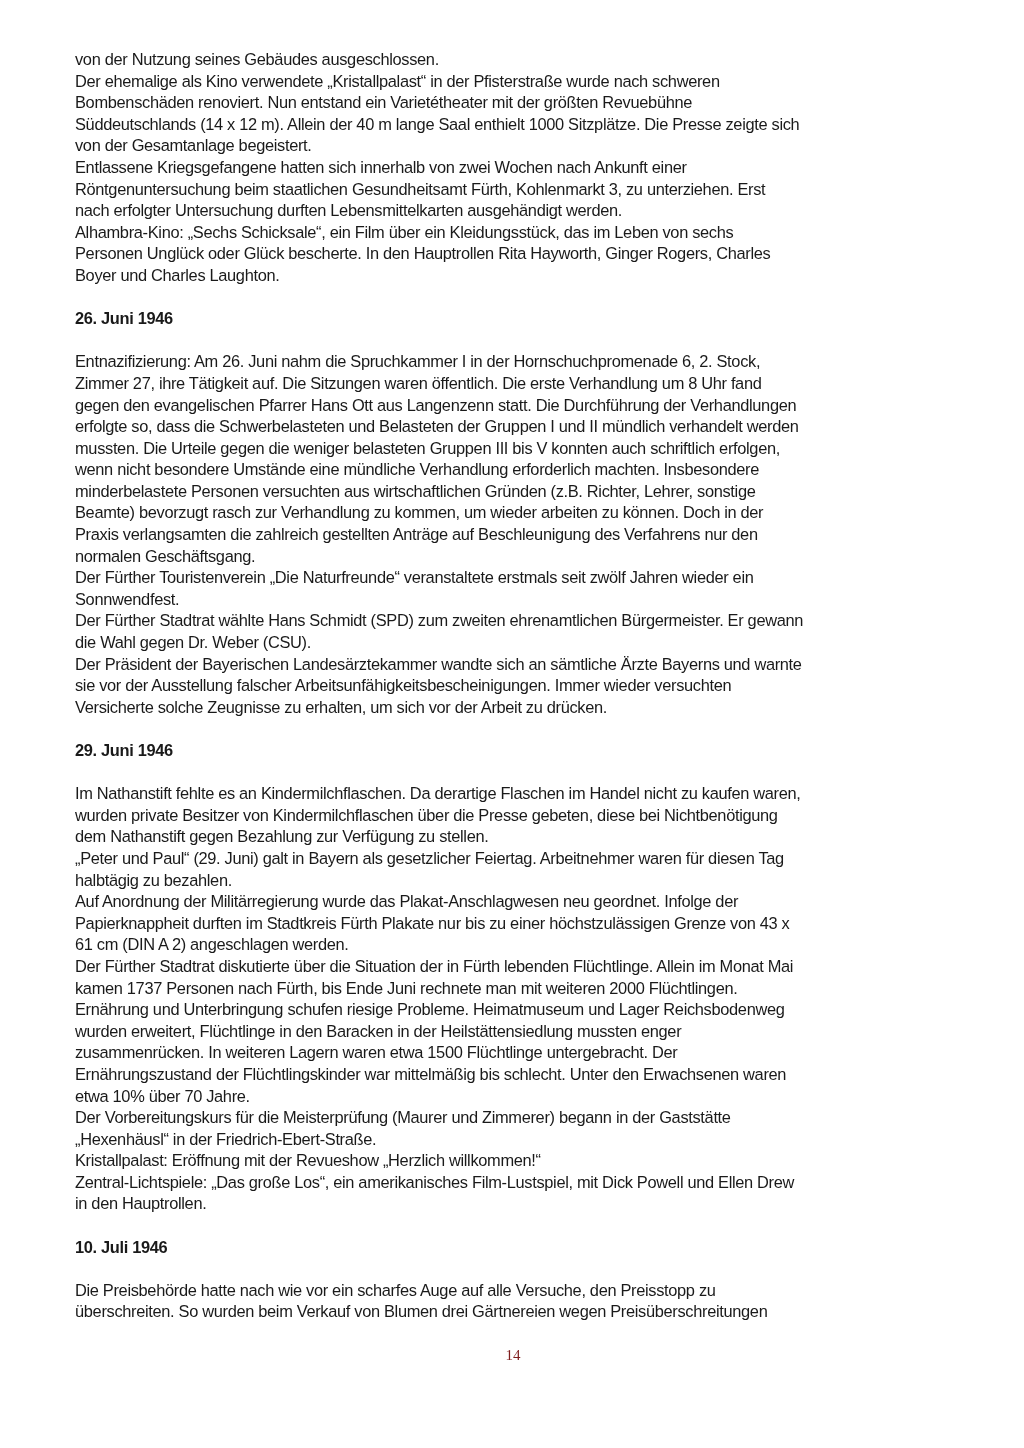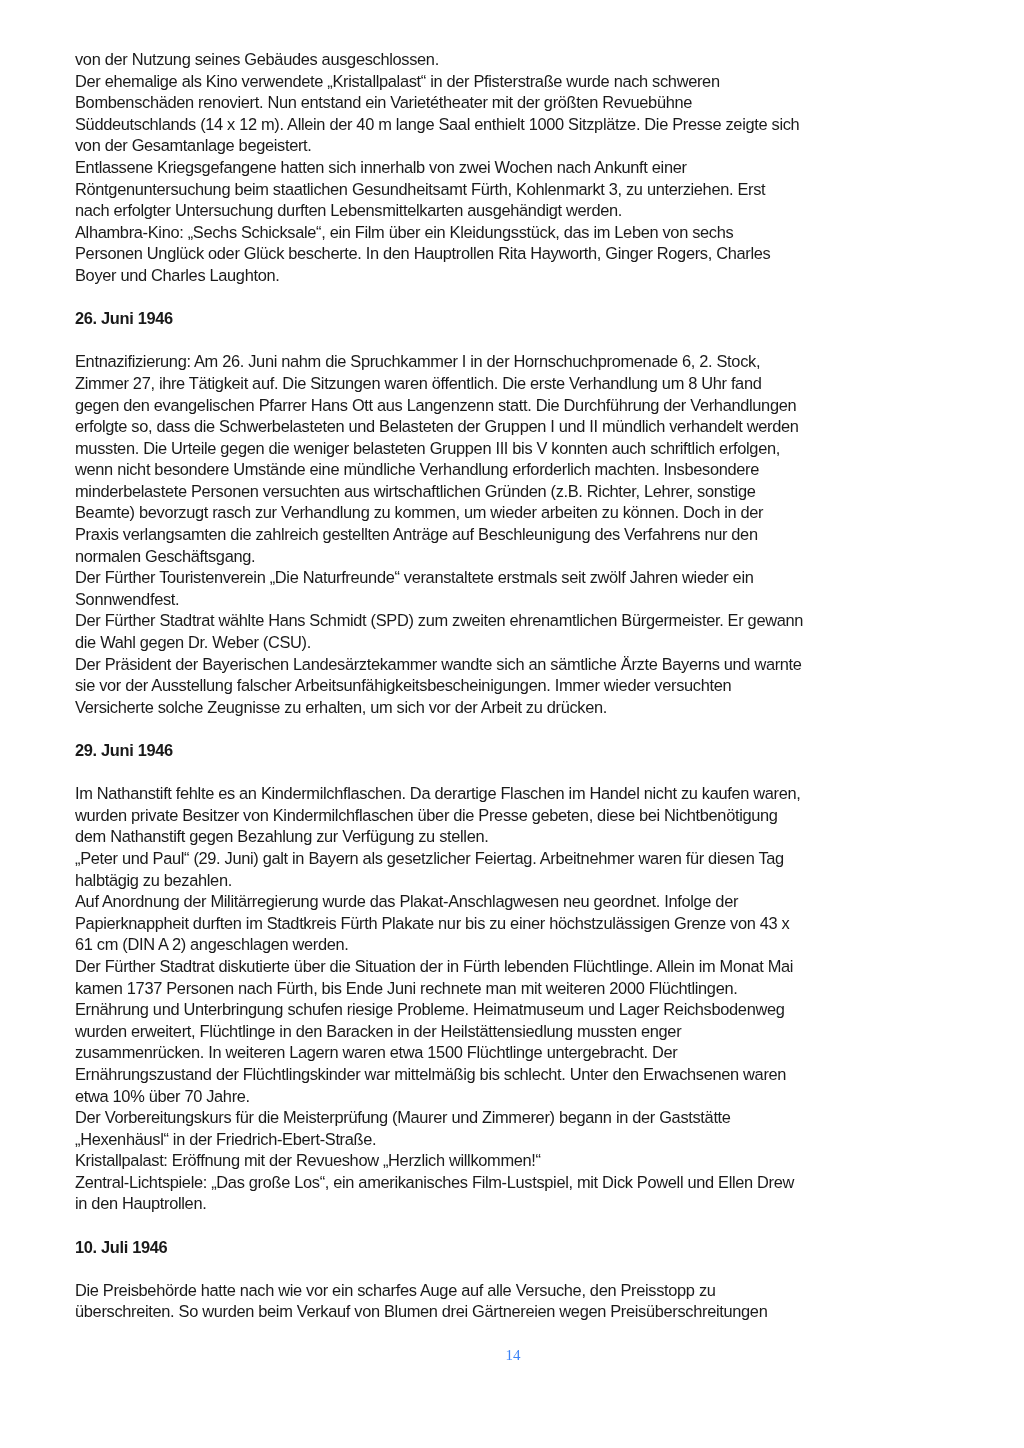--- a/index.html
+++ b/index.html
@@ -20,21 +20,21 @@
     .line { display: block; white-space: nowrap; height: 21.6px; }
     .heading { font-weight: bold; display: block; height: 21.6px; }
     .blank { display: block; height: 21.6px; }
     .page-number {
       position: absolute;
       left: 0; right: 0;
       top: 1347px;
       text-align: center;
       font-family: "Liberation Serif", serif;
       font-size: 15px;
-      color: #3b82f6;
+      color: #7f1d1d;
       padding-left: 2px;
     }
   </style>
 </head>
 <body>
 
 <div class="page" id="page-body">
     <div class="para">
       <span class="line">von der Nutzung seines Gebäudes ausgeschlossen.</span>
     </div>

